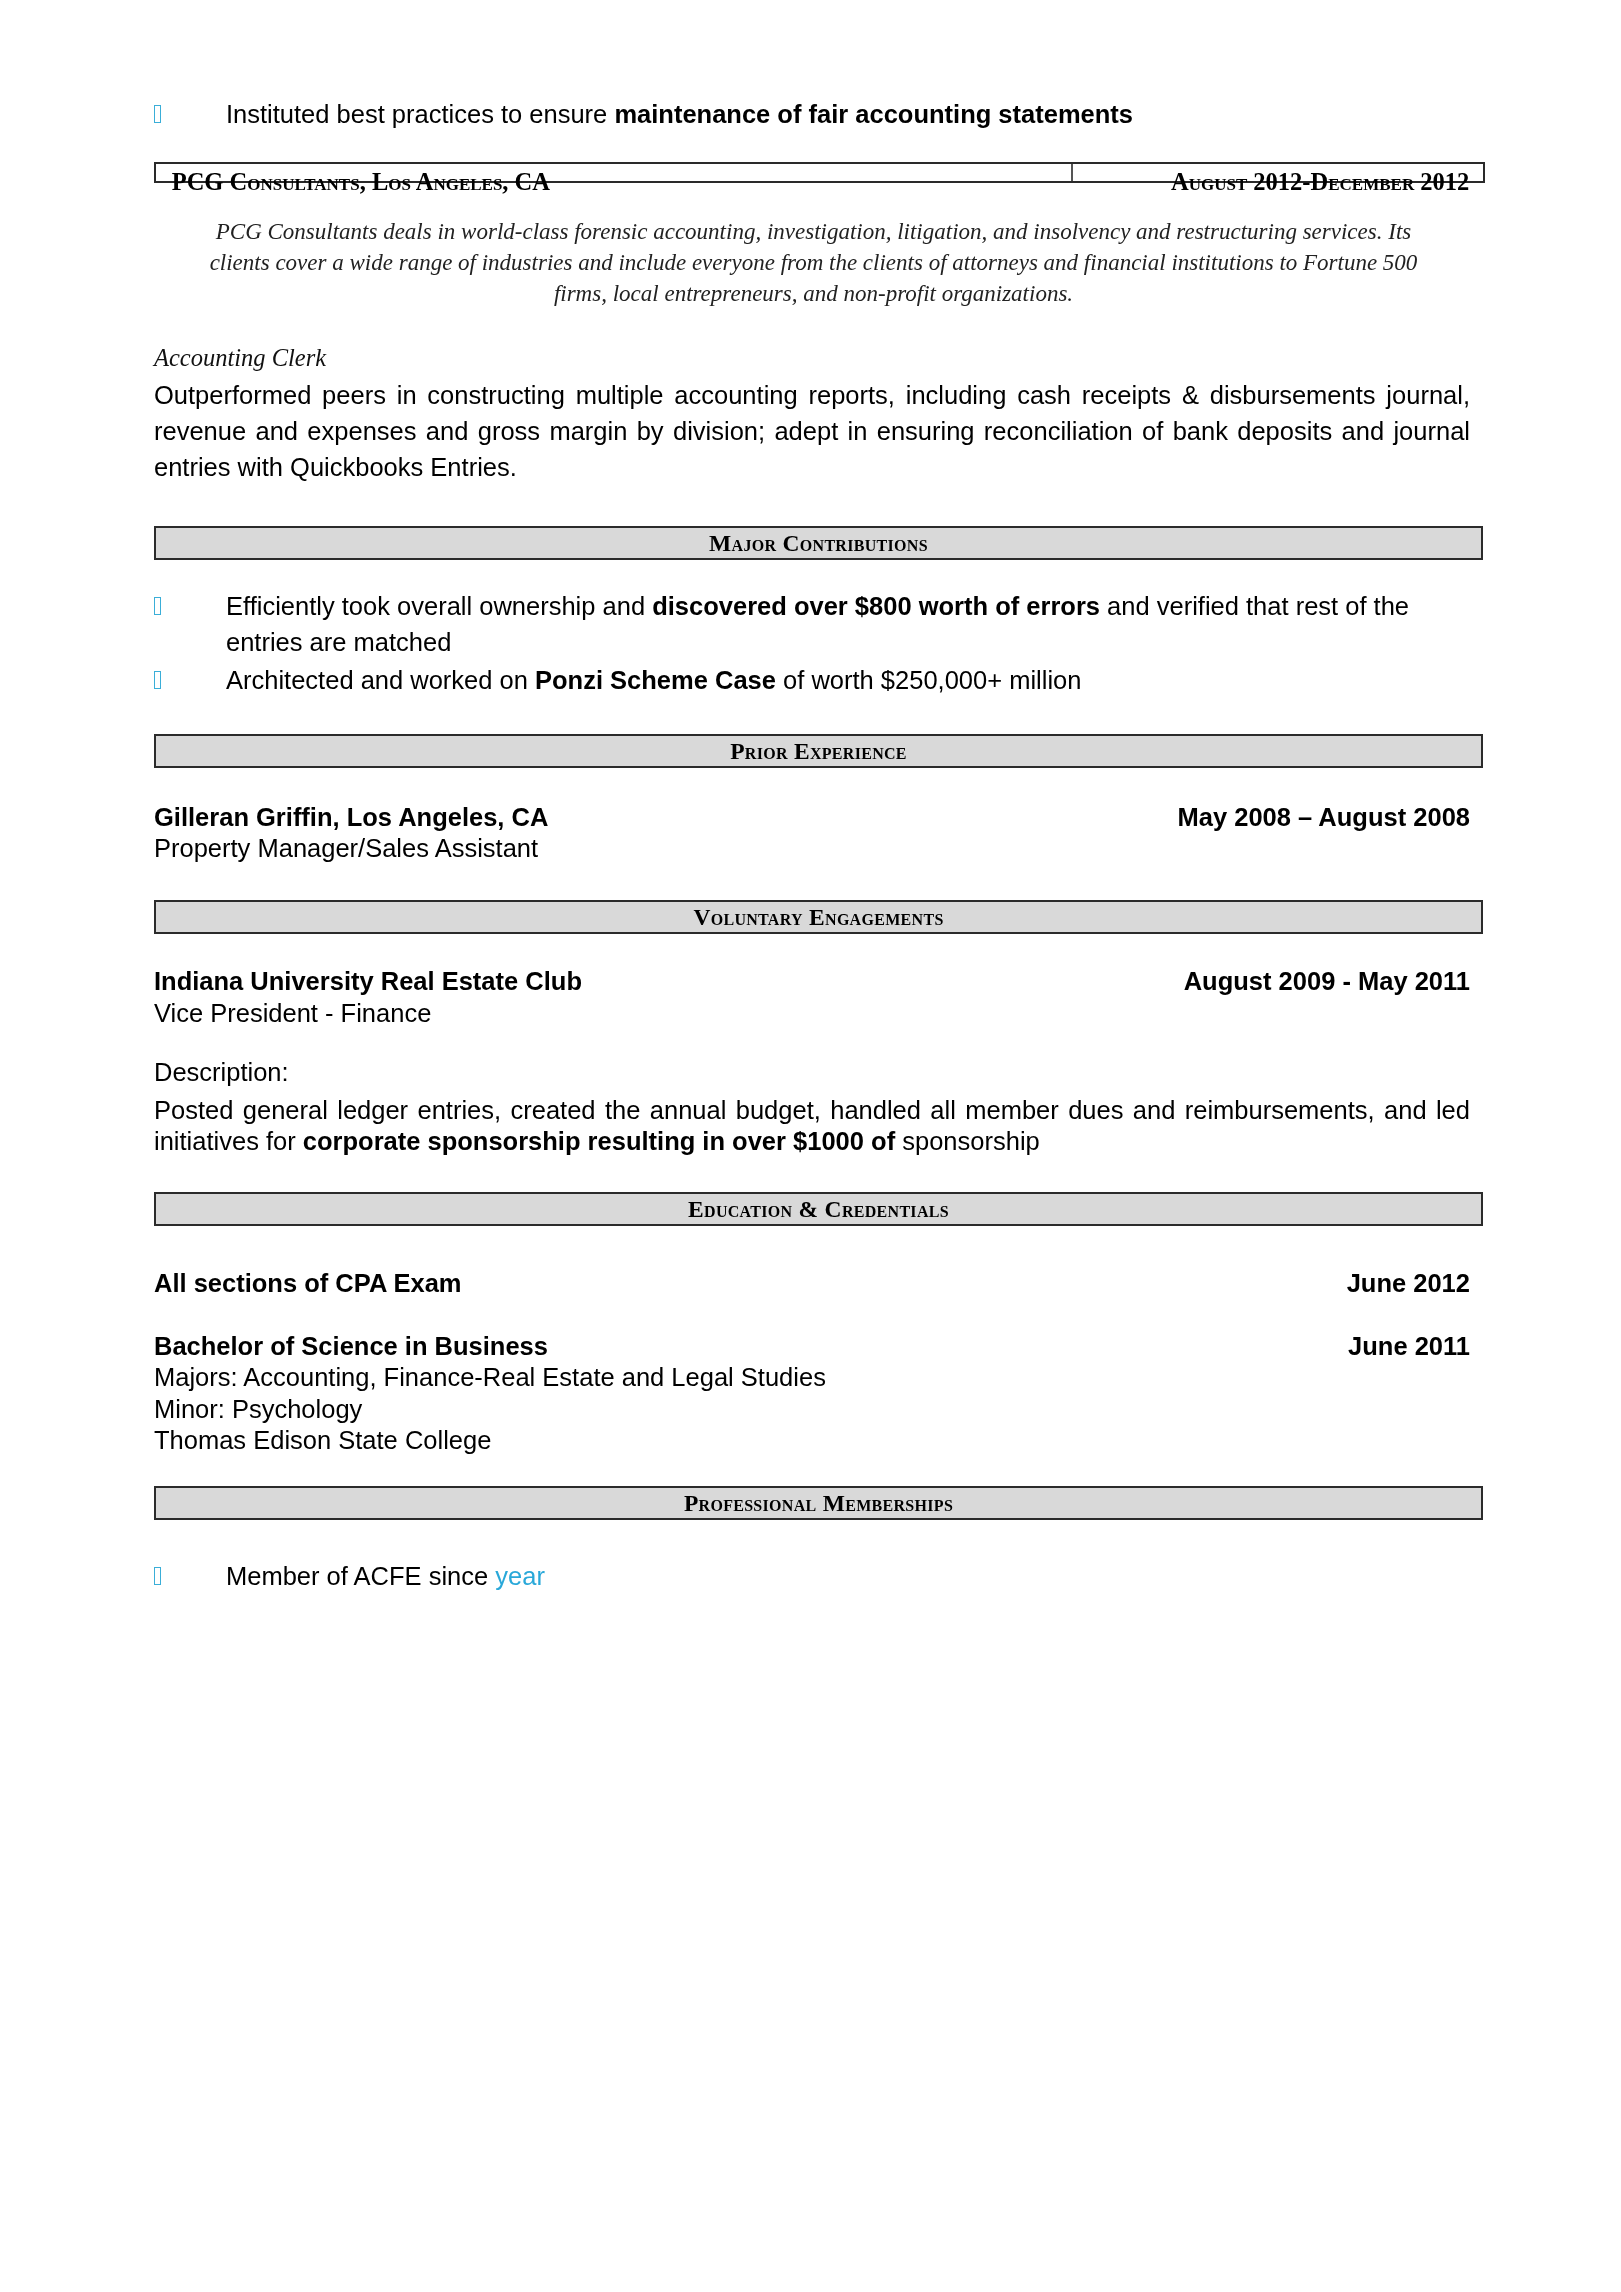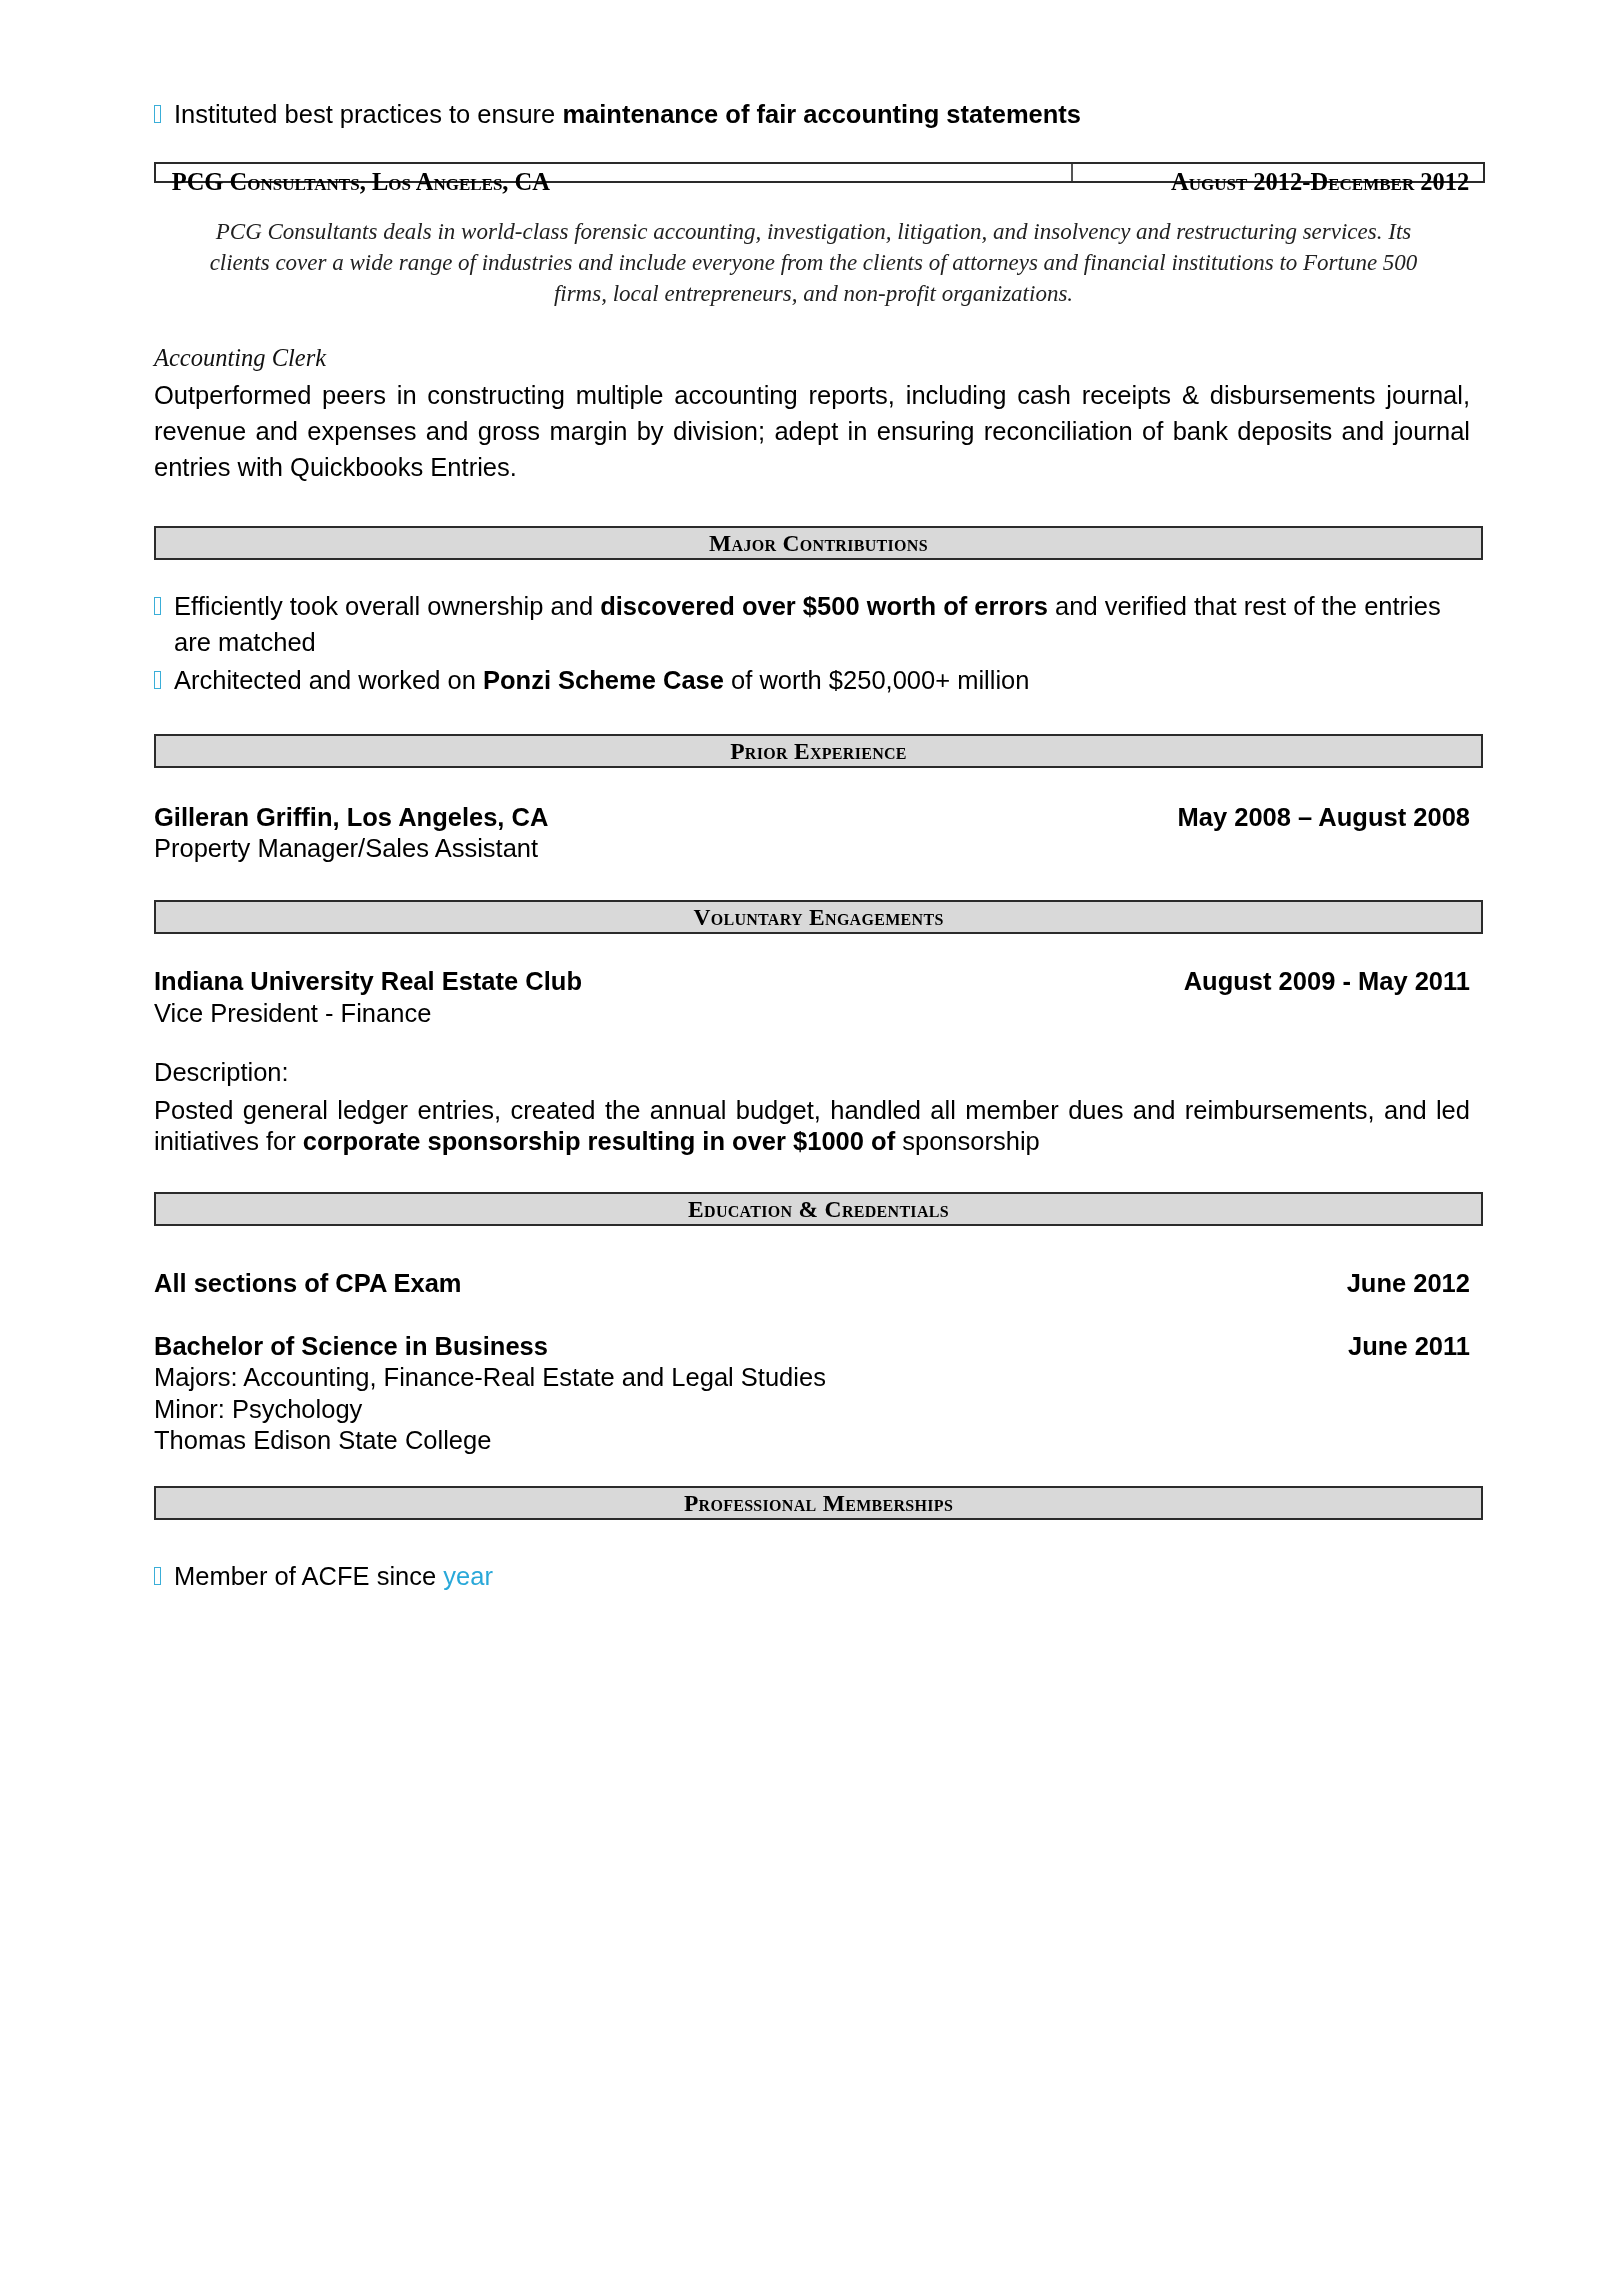--- a/index.html
+++ b/index.html
@@ -1,21 +1,21 @@
 <!DOCTYPE html>
 <html><head>
 <meta charset="utf-8">
 <style>
   html, body { margin: 0; padding: 0; background: #ffffff; }
   body { width: 1621px; height: 2293px; position: relative; overflow: hidden; color: #000; }
   .page { position: absolute; left: 0; top: 0; width: 1621px; height: 2293px; }
 
   .bullet-row { position: absolute; left: 154px; width: 1323px; font-family: "Liberation Sans", sans-serif; font-size: 25.5px; line-height: 36px; }
   .bullet-row .glyph { position: absolute; left: 0; top: 8.8px; width: 6.9px; height: 18.6px; border: 1.5px solid #3aaed8; box-sizing: border-box; }
-  .bullet-row .txt { display: block; margin-left: 20px; }
+  .bullet-row .txt { display: block; margin-left: 72px; }
   b { font-weight: bold; }
 
   .emp-table { position: absolute; left: 154px; top: 162px; width: 1331px; height: 21px; border: 2px solid #2a2a2a; box-sizing: border-box; display: flex; font-family: "Liberation Serif", serif; font-weight: bold; font-size: 24.5px; }
   .emp-table .cell-left { flex: 0 0 917px; border-right: 2px solid #555; padding-left: 15.7px; line-height: 35px; box-sizing: border-box; font-variant: small-caps; }
   .emp-table .cell-right { flex: 1; text-align: right; padding-right: 13.7px; line-height: 35px; font-variant: small-caps; }
 
   .company-desc { position: absolute; left: 186px; width: 1255px; top: 216px; text-align: center; font-family: "Liberation Serif", serif; font-style: italic; font-size: 23px; line-height: 31px; color: #222; }
   .role-title { position: absolute; left: 154px; width: 1331px; top: 328px; text-align: left; font-family: "Liberation Serif", serif; font-style: italic; font-size: 24.5px; color: #111; margin-top: 16px; }
 
   .para { position: absolute; left: 154px; width: 1316px; font-family: "Liberation Sans", sans-serif; font-size: 25.5px; line-height: 36px; text-align: justify; }
@@ -44,21 +44,21 @@
 
   <div class="company-desc">PCG Consultants deals in world-class forensic accounting, investigation, litigation, and insolvency and restructuring services. Its clients cover a wide range of industries and include everyone from the clients of attorneys and financial institutions to Fortune 500 firms, local entrepreneurs, and non-profit organizations.</div>
   <div class="role-title">Accounting Clerk</div>
 
   <div class="para" style="top: 377px;">Outperformed peers in constructing multiple accounting reports, including cash receipts &amp; disbursements journal, revenue and expenses and gross margin by division; adept in ensuring reconciliation of bank deposits and journal entries with Quickbooks Entries.</div>
 
   <div class="sect" style="top: 526px;">Major Contributions</div>
 
   <div class="bullet-row" style="top: 588px;">
     <span class="glyph"></span>
-    <span class="txt"><span>Efficiently took overall ownership and </span><b>discovered over $500 worth of errors</b><span> and verified that rest of the entries are matched</span></span>
+    <span class="txt"><span>Efficiently took overall ownership and </span><b>discovered over $800 worth of errors</b><span> and verified that rest of the entries are matched</span></span>
   </div>
   <div class="bullet-row" style="top: 662px;">
     <span class="glyph"></span>
     <span class="txt"><span>Architected and worked on </span><b>Ponzi Scheme Case</b><span> of worth $250,000+ million</span></span>
   </div>
 
   <div class="sect" style="top: 734px;">Prior Experience</div>
   <div class="entry-row" style="top: 802px;">
     <span>Gilleran Griffin, Los Angeles, CA</span>
     <span>May 2008 – August 2008</span>

